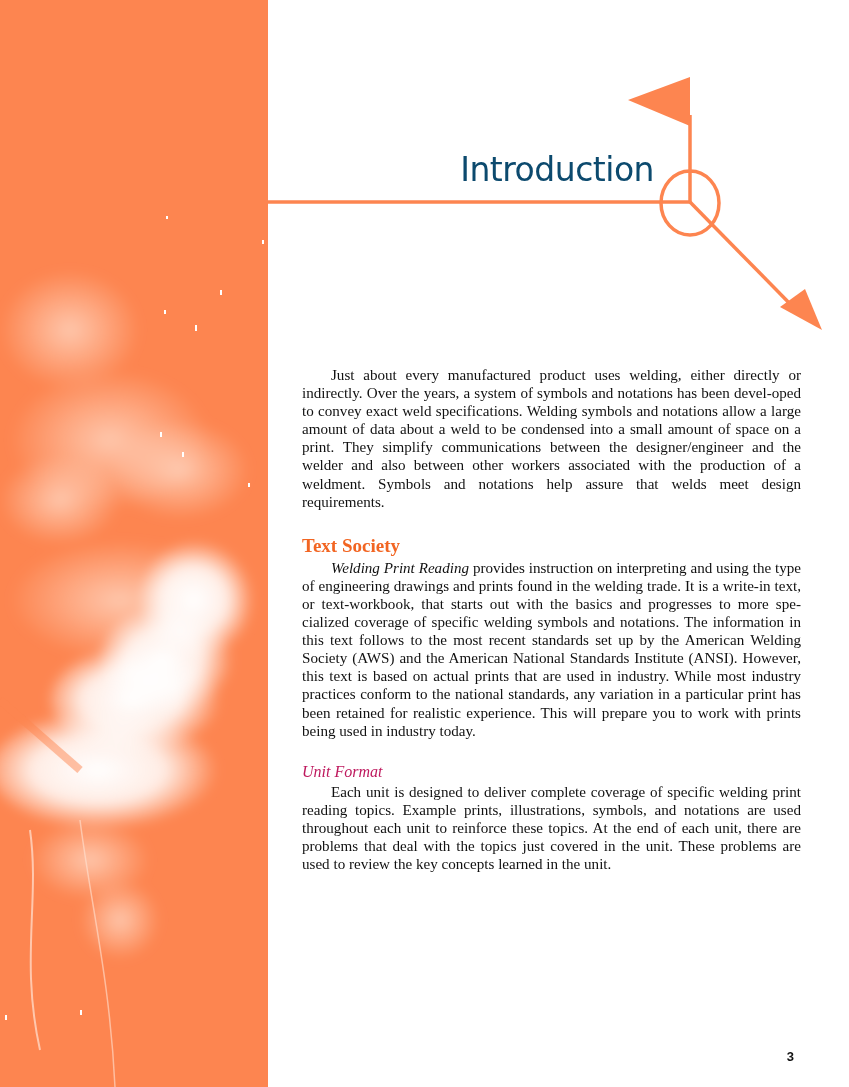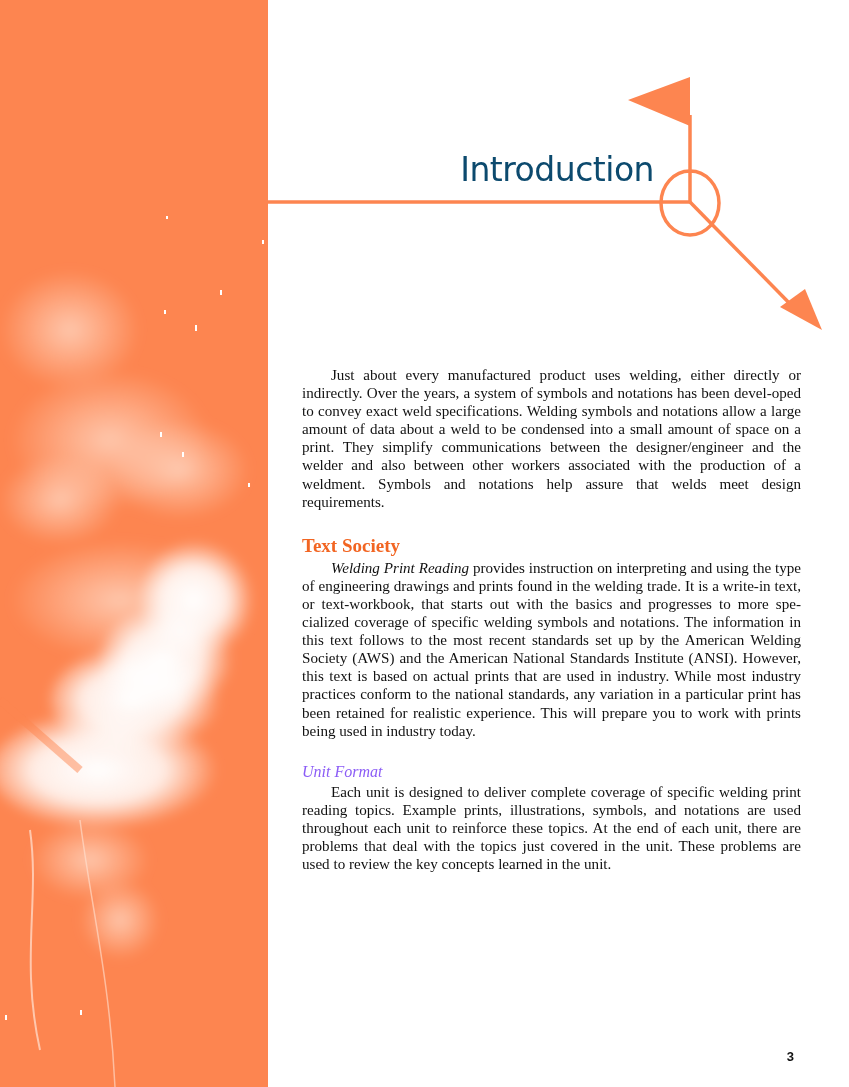--- a/index.html
+++ b/index.html
@@ -65,21 +65,21 @@
       font-size: 19px;
       color: #f26522;
       margin: 24px 0 2px 0;
       line-height: 22px;
     }
     .subsection-heading {
       font-family: "Liberation Serif", serif;
       font-style: italic;
       font-weight: normal;
       font-size: 16px;
-      color: #8b5cf6;
+      color: #be185d;
       margin: 22px 0 2px 0;
       line-height: 19px;
     }
     .page-number {
       position: absolute;
       left: 770px;
       top: 1049px;
       width: 24px;
       text-align: right;
       font-family: "Liberation Sans", sans-serif;

